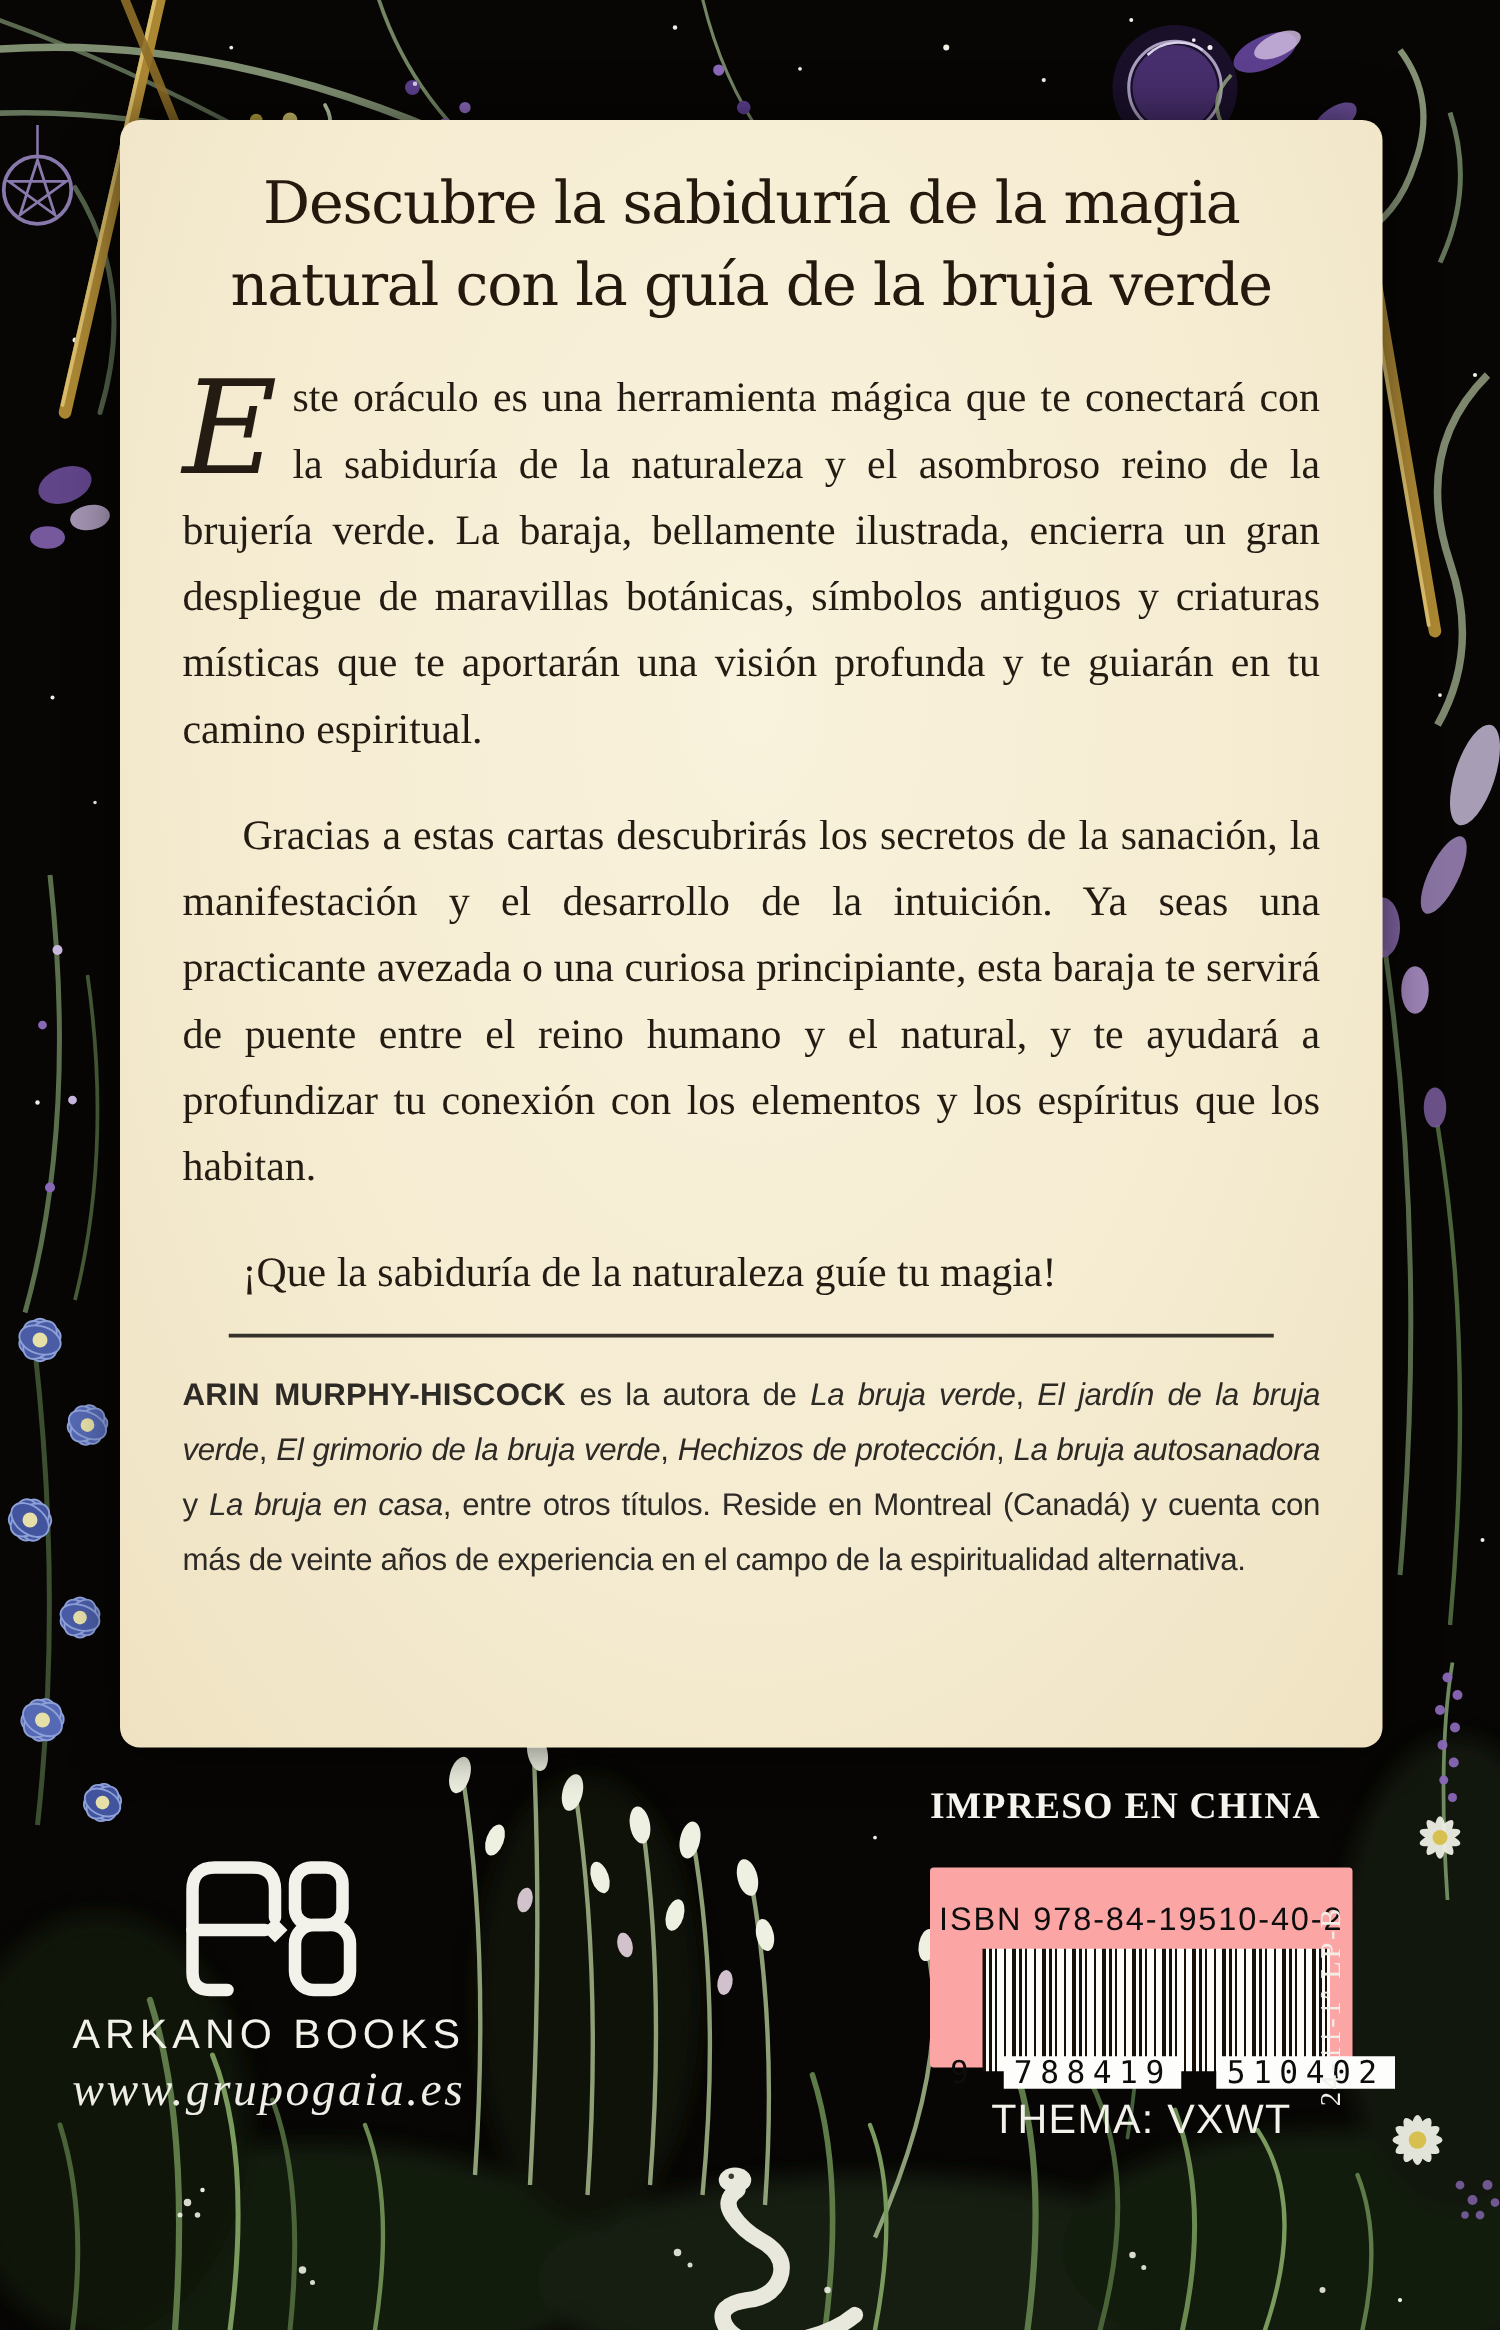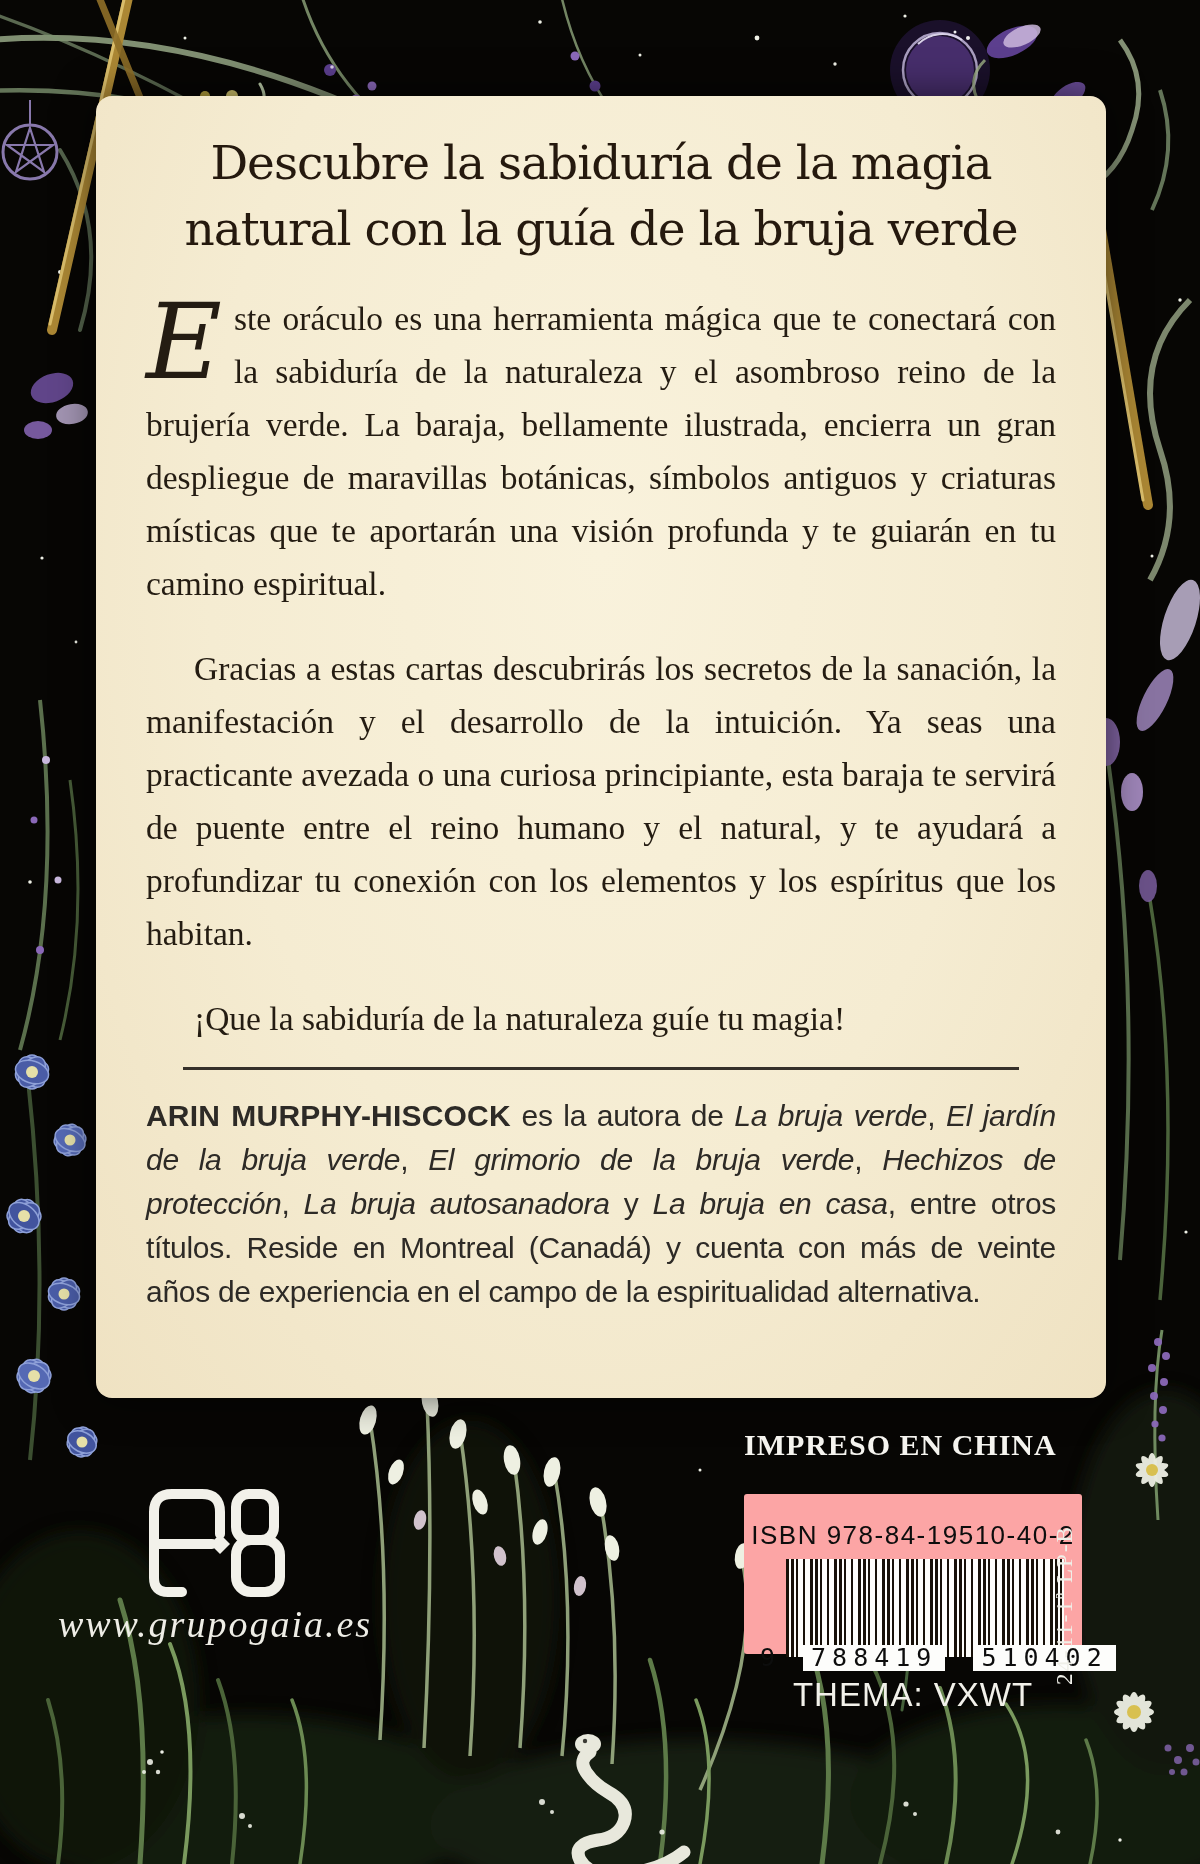--- a/index.html
+++ b/index.html
@@ -30,21 +30,21 @@
   .dropcap{
     float:left;font-family:"DejaVu Serif", serif;font-style:italic;
     font-size:104px;line-height:88px;margin:6px 12px -8px 0;color:#241c12;
   }
   .indent{text-indent:48px;margin-top:32px;}
   .divider{
     border:0;height:3px;background:#35302a;width:836px;margin:22px auto 24px auto;
   }
   .bio{
     margin:0;font-family:"Liberation Sans", sans-serif;
-    font-size:30px;line-height:44px;color:#2d2a26;text-align:justify;
+    font-size:25px;line-height:44px;color:#2d2a26;text-align:justify;
     hyphens:manual;-webkit-hyphens:manual;letter-spacing:-0.3px;
   }
   .bio b{letter-spacing:0.2px;}
 
   
   .publisher{position:absolute;left:40px;top:1480px;width:350px;text-align:center;}
   .publisher svg{display:block;margin:0 auto;}
   .pub-name{
     margin-top:10px;font-family:"Liberation Sans", sans-serif;
     font-size:33px;letter-spacing:4px;color:#f2f1ea;font-weight:normal;
@@ -417,20 +417,21 @@
 <div class="publisher">
   <svg width="170" height="118" viewBox="0 0 170 118" aria-hidden="true">
     <g fill="none" stroke="#f2f1ea" stroke-width="10" stroke-linecap="round">
       <path d="M52,112 L38,112 Q24,112 24,98 L24,32 Q24,14 42,14 L72,14 Q90,14 90,32 L90,54"></path>
       <path d="M24,64 L82,64"></path>
       <rect x="106" y="14" width="38" height="46" rx="13"></rect>
       <rect x="106" y="60" width="44" height="52" rx="15"></rect>
     </g>
     <path d="M90,54 l10,10 l-10,10 l-10,-10 Z" fill="#f2f1ea"></path>
   </svg>
+  <div class="pub-name">ARKANO BOOKS</div>
   <div class="pub-site">www.grupogaia.es</div>
 </div>
 
 <div class="printed-in">IMPRESO EN CHINA</div>
 
 <div class="isbn-box">
   <div class="isbn-number">ISBN 978-84-19510-40-2</div>
   <div class="barcode">
     <div class="bars"></div>
     <div class="bar-digits">

